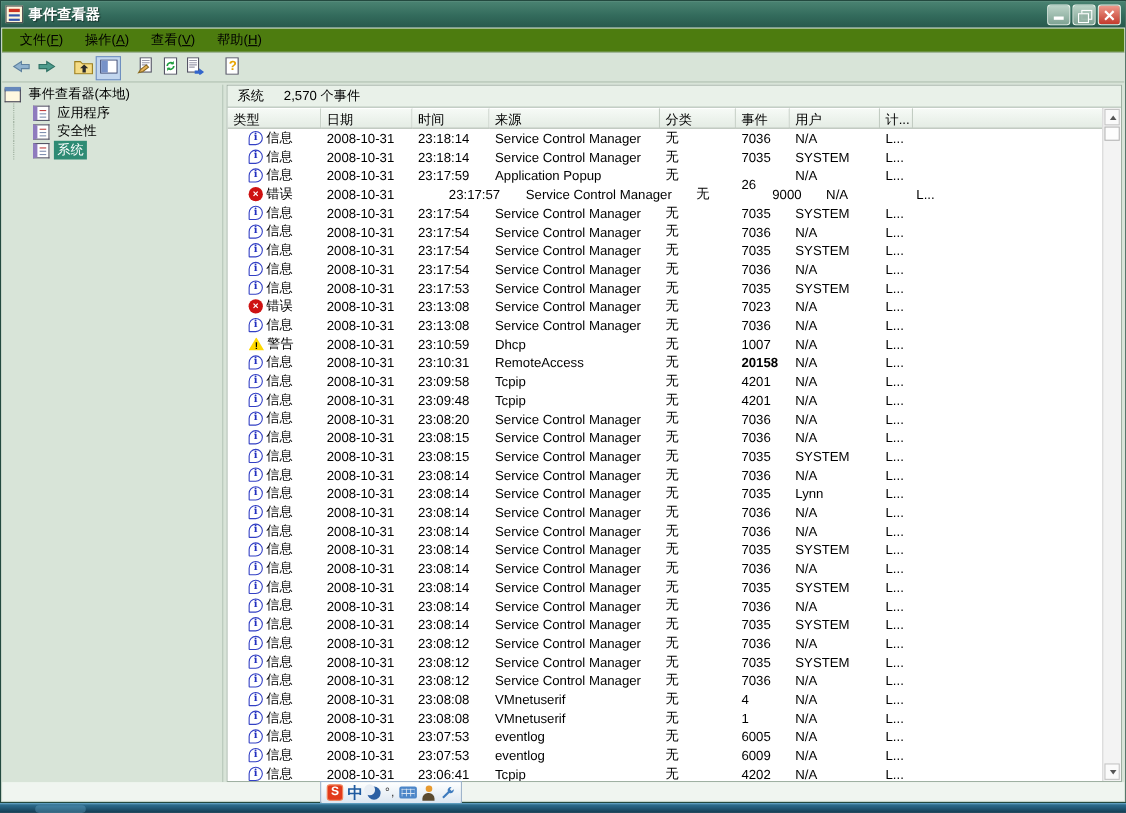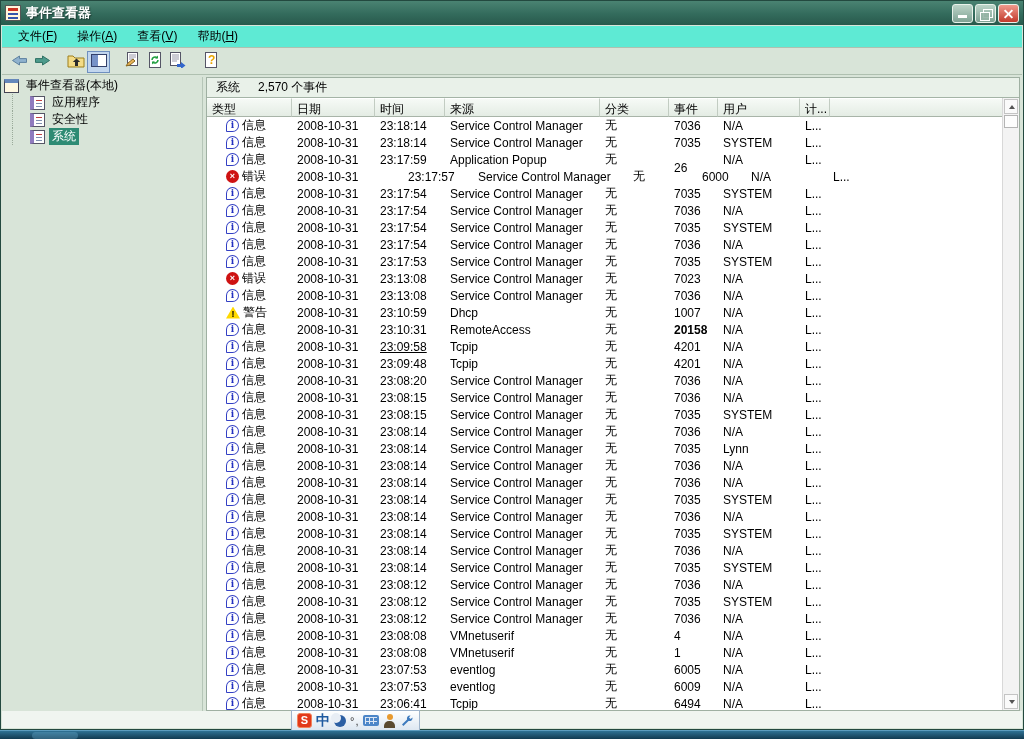--- a/index.html
+++ b/index.html
@@ -22,21 +22,21 @@
   .wbtn.min,.wbtn.rest { background:linear-gradient(180deg,#BCD4C8,#7FA394); }
   .wbtn.close { background:linear-gradient(180deg,#EF9A8C,#C23A2C); }
   .wbtn.min::after { content:""; position:absolute; left:5px; bottom:4px; width:9px; height:3px; background:#fff; }
   .wbtn.rest::before { content:""; position:absolute; left:7px; top:4px; width:8px; height:7px; border:1px solid #fff; background:transparent; }
   .wbtn.rest::after { content:""; position:absolute; left:4px; top:7px; width:8px; height:7px; border:1px solid #fff; background:rgba(150,180,165,.9); }
   .wbtn.close::before,.wbtn.close::after { content:""; position:absolute; left:4px; top:8px; width:11px; height:2px; background:#fff; }
   .wbtn.close::before { transform:rotate(45deg); }
   .wbtn.close::after { transform:rotate(-45deg); }
 
   
-  .menubar { position:absolute; left:1px; top:25px; right:1px; height:22px; background:#5eead4;
+  .menubar { position:absolute; left:1px; top:25px; right:1px; height:22px; background:#4d7c0f;
              border-bottom:1px solid #AFC0B0; display:flex; align-items:center; padding-left:6px; }
   .menu-item { padding:2px 10px; color:#000; cursor:default; }
 
   
   .toolbar { position:absolute; left:1px; top:48px; right:1px; height:26px; background:#D8E4D8;
              border-bottom:1px solid #AFC0B0; display:flex; align-items:center; padding-left:6px; }
   .tbtn { width:23px; height:22px; display:flex; align-items:center; justify-content:center; }
   .tbtn.pressed { background:#C2D6EE; border:1px solid #6E8FBF; }
   .tsep { width:10px; height:22px; }
 
@@ -274,21 +274,21 @@
             </div>
             <div class="lvrow">
               <div class="cell type" style="width: 85px;">
                 <span class="evicon error"></span>
                 <span>错误</span>
               </div>
               <div class="cell" style="width: 83px;">2008-10-31</div>
               <div class="cell" style="width: 70px; margin-left: 28px;">23:17:57</div>
               <div class="cell" style="width: 155px;">Service Control Manager</div>
               <div class="cell" style="width: 69px;">无</div>
-              <div class="cell" style="width: 49px;">6000</div>
+              <div class="cell" style="width: 49px;">9000</div>
               <div class="cell" style="width: 82px;">N/A</div>
               <div class="cell" style="width: 30px;">L...</div>
             </div>
             <div class="lvrow">
               <div class="cell type" style="width: 85px;">
                 <span class="evicon info"></span>
                 <span>信息</span>
               </div>
               <div class="cell" style="width: 83px;">2008-10-31</div>
               <div class="cell" style="width: 70px;">23:17:54</div>
@@ -401,21 +401,21 @@
               <div class="cell" style="width: 49px; font-weight: bold;">20158</div>
               <div class="cell" style="width: 82px;">N/A</div>
               <div class="cell" style="width: 30px;">L...</div>
             </div>
             <div class="lvrow">
               <div class="cell type" style="width: 85px;">
                 <span class="evicon info"></span>
                 <span>信息</span>
               </div>
               <div class="cell" style="width: 83px;">2008-10-31</div>
-              <div class="cell" style="width: 70px; text-decoration: underline;">23:09:58</div>
+              <div class="cell" style="width: 70px;">23:09:58</div>
               <div class="cell" style="width: 155px;">Tcpip</div>
               <div class="cell" style="width: 69px;">无</div>
               <div class="cell" style="width: 49px;">4201</div>
               <div class="cell" style="width: 82px;">N/A</div>
               <div class="cell" style="width: 30px;">L...</div>
             </div>
             <div class="lvrow">
               <div class="cell type" style="width: 85px;">
                 <span class="evicon info"></span>
                 <span>信息</span>
@@ -677,21 +677,21 @@
             </div>
             <div class="lvrow">
               <div class="cell type" style="width: 85px;">
                 <span class="evicon info"></span>
                 <span>信息</span>
               </div>
               <div class="cell" style="width: 83px;">2008-10-31</div>
               <div class="cell" style="width: 70px;">23:06:41</div>
               <div class="cell" style="width: 155px;">Tcpip</div>
               <div class="cell" style="width: 69px;">无</div>
-              <div class="cell" style="width: 49px;">6494</div>
+              <div class="cell" style="width: 49px;">4202</div>
               <div class="cell" style="width: 82px;">N/A</div>
               <div class="cell" style="width: 30px;">L...</div>
             </div>
           </div>
         <div class="vscroll">
           <div class="sbtn up">
               <span class="arr"></span>
             </div>
           <div class="sthumb"></div>
           <div class="sbtn down">

